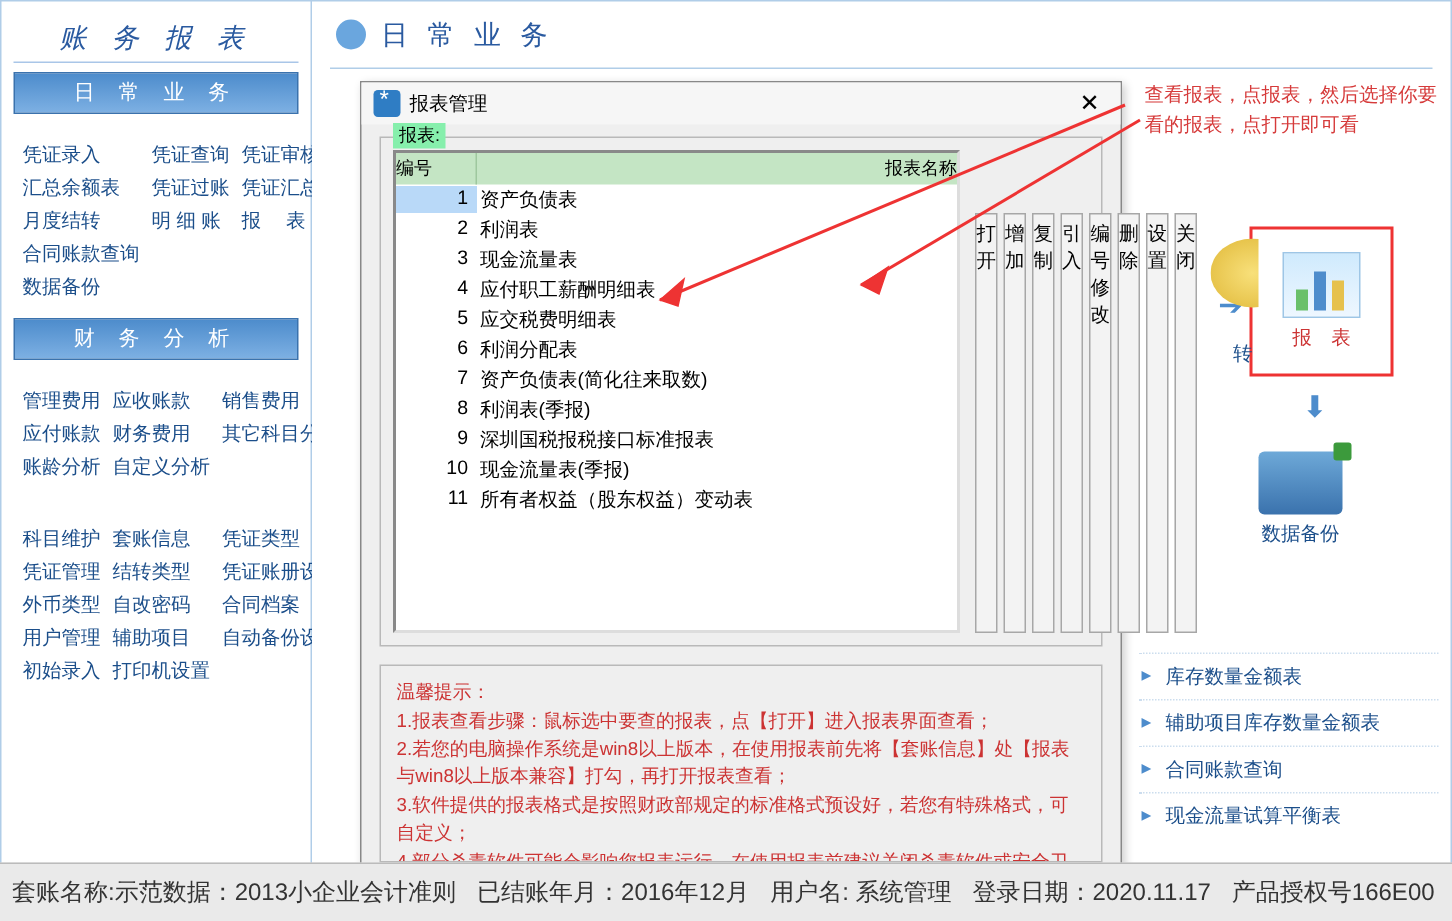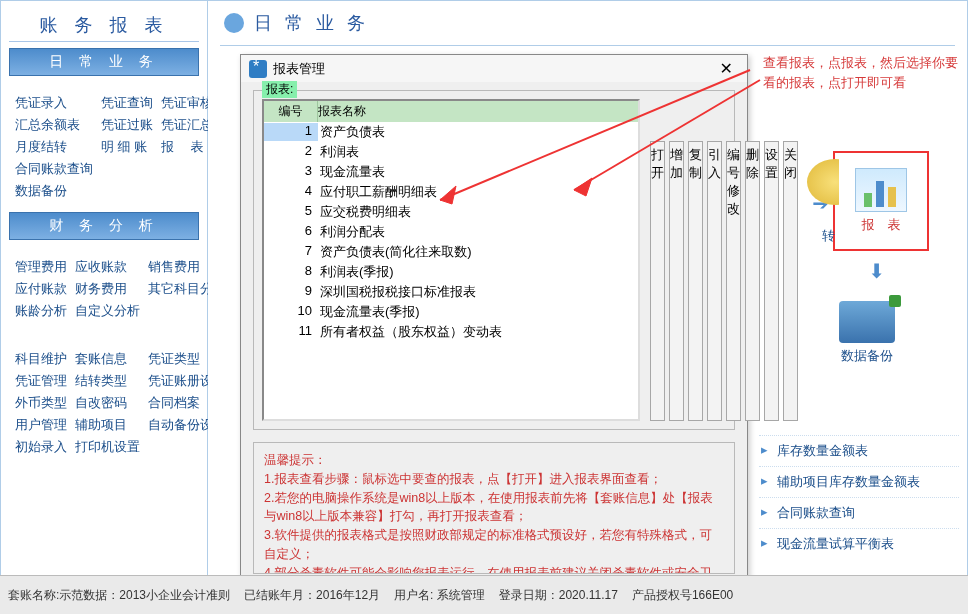--- a/index.html
+++ b/index.html
@@ -2,21 +2,21 @@
 <html><head>
   <meta charset="utf-8">
   <style>
     * { margin: 0; padding: 0; box-sizing: border-box; font-family: "Microsoft YaHei", SimSun, sans-serif; }
     body { width: 968px; height: 614px; background: #d4e6f9; overflow: hidden; position: relative; font-size: 13px; }
     
     .app-shell { display: flex; width: 100%; height: calc(100% - 22px); }
     
     
     .sidebar { width: 208px; background: #fff; padding: 8px; border: 1px solid #b0cde8; }
-    .sidebar-title { text-align: center; color: #2a5aa0; font-size: 18px; letter-spacing: 6px; padding: 4px 0; border-bottom: 1px solid #a9c6e8; margin-bottom: 6px; }
+    .sidebar-title { text-align: center; color: #2a5aa0; font-size: 18px; letter-spacing: 6px; padding: 4px 0; border-bottom: 1px solid #a9c6e8; margin-bottom: 6px; font-style: italic; }
     .section-header { background: linear-gradient(#4d8ccc, #7db0e3); color: #fff; text-align: center; padding: 4px 0; letter-spacing: 6px; font-size: 14px; border: 1px solid #3a72ad; }
     .section-links { display: grid; grid-template-columns: 1fr 1fr 1fr; gap: 4px 8px; padding: 18px 6px 12px 6px; }
     .section-links span { color: #1b4e8a; cursor: pointer; white-space: nowrap; }
     .section-links span.full { grid-column: 1 / -1; }
     
     
     .main { flex: 1; position: relative; background: #fff; border: 1px solid #b0cde8; border-left: none; }
     .main-header { display: flex; align-items: center; gap: 10px; padding: 10px 16px; color: #2a5aa0; font-size: 18px; letter-spacing: 4px; }
     .main-header .gear { width: 20px; height: 20px; border-radius: 50%; background: #6aa6de; position: relative; }
     hr.hdr-line { border: none; border-top: 1px solid #b0cde8; margin: 0 12px; }
@@ -49,35 +49,35 @@
     .dlg-titlebar { display: flex; align-items: center; justify-content: space-between; padding: 4px 8px; background: #f6f6f6; }
     .dlg-title-left { display: flex; align-items: flex-end; gap: 6px; }
     .dlg-icon { width: 18px; height: 18px; background: #2f7dc4; border-radius: 3px; position: relative; }
     .dlg-icon:after { content: "*"; color: #fff; position: absolute; left: 4px; top: -2px; font-size: 16px; }
     .dlg-close { font-size: 16px; cursor: pointer; padding: 0 6px; }
     .dlg-body { padding: 8px 12px; height: calc(100% - 30px); display: flex; flex-direction: column; }
     .fieldset { border: 1px solid #b9b9b9; padding: 8px; position: relative; flex: 0 0 340px; display: flex; gap: 10px; }
     .fieldset-legend { position: absolute; top: -10px; left: 8px; background: #86efac; padding: 0 4px; font-size: 12px; }
     .report-list { flex: 1; border: 2px inset #ddd; background: #fff; overflow: auto; }
     .list-header { display: flex; background: #c4e5c4; font-size: 12px; }
-    .col-no { width: 54px; text-align: center; padding: 2px 0; border-right: 1px solid #9ec79e; }
-    .col-name { flex: 1; text-align: left; padding: 2px 0; }
+    .col-no { width: 54px; text-align: left; padding: 2px 0; border-right: 1px solid #9ec79e; }
+    .col-name { flex: 1; text-align: right; padding: 2px 0; }
     .list-row { display: flex; font-size: 13px; padding: 1px 0; }
     .row-no { width: 54px; text-align: right; padding-right: 6px; }
     .row-name { flex: 1; padding-left: 2px; }
     .list-row.selected .row-no { background: #b9d9f8; }
     .btn-col { width: 76px; display: flex; gap: 4px; padding-top: 42px; }
     .btn { background: #f3f3f3; border: 1px solid #a7a7a7; padding: 4px 0; text-align: center; font-size: 13px; cursor: pointer; }
     
     .tips { margin-top: 12px; border: 1px solid #b9b9b9; padding: 8px 10px; flex: 1; overflow: auto; font-size: 12.5px; line-height: 1.5; }
     .tips-title { color: #c33; }
     .tips-line { color: #c33; }
     
     
-    .statusbar { position: absolute; left: 0; right: 0; bottom: 0; height: 39px; background: #eaeaea; border-top: 1px solid #bbb; display: flex; align-items: center; font-size: 12px; color: #333; padding: 0 8px; gap: 14px; }
+    .statusbar { position: absolute; left: 0; right: 0; bottom: 0; height: 39px; background: #eaeaea; border-top: 1px solid #bbb; display: flex; align-items: center; font-size: 16px; color: #333; padding: 0 8px; gap: 14px; }
     
     
     .red-arrow { position: absolute; pointer-events: none; }
     svg line, svg polygon { stroke: #e33; fill: #e33; }
   </style>
 </head>
 <body>
 
 <div class="app-shell">
 

